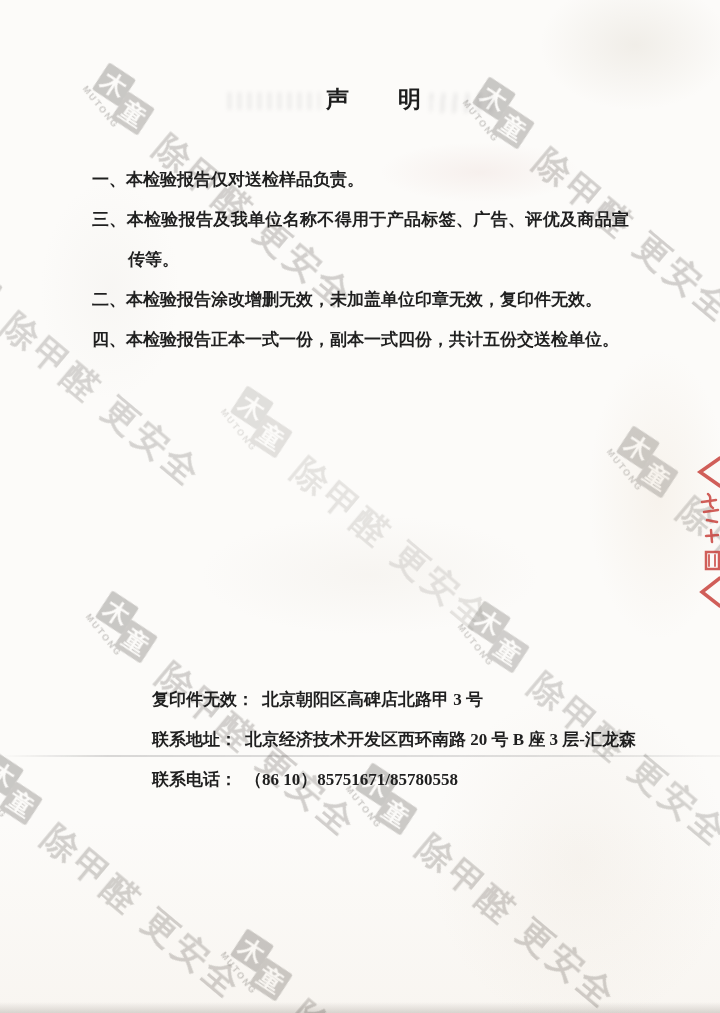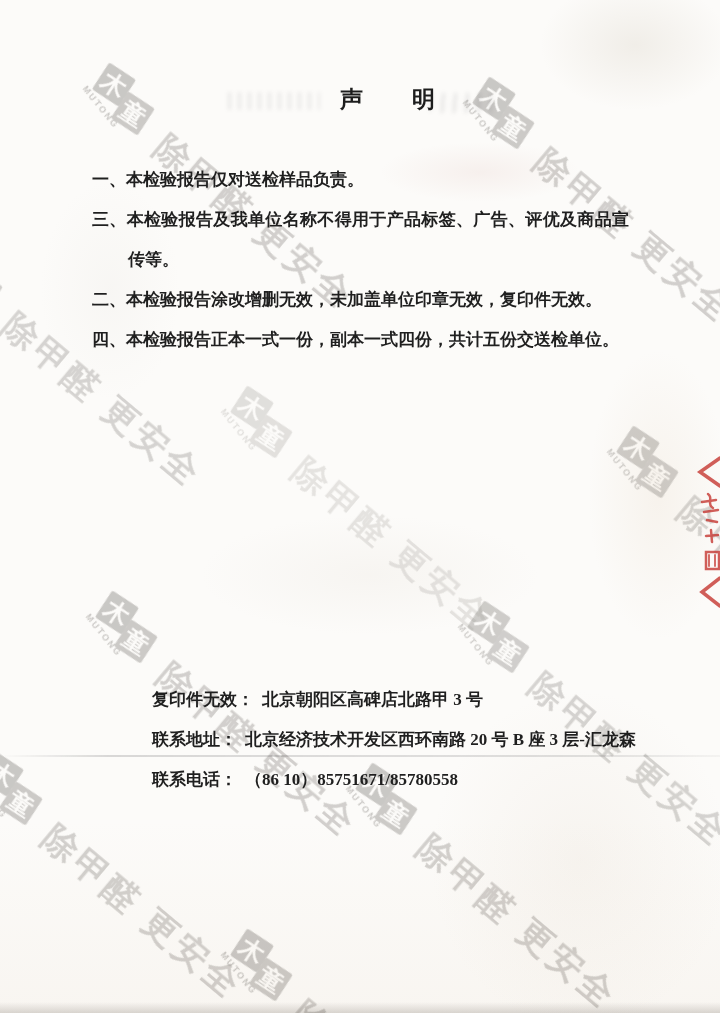--- a/index.html
+++ b/index.html
@@ -9,21 +9,21 @@
     overflow:hidden;
     background:#fcfbf9;
     font-family:"Liberation Serif","DejaVu Serif",serif;
   }
   .page{position:absolute;inset:0;}
 
   
   .doc-title{
     position:absolute;left:326px;top:84px;
     font-size:23px;font-weight:700;color:#1d1d1d;
-    letter-spacing:1px;white-space:pre;margin-left:14px;
+    letter-spacing:1px;white-space:pre;
   }
   .statements{
     position:absolute;left:92px;top:160px;width:537px;
     font-size:17px;font-weight:600;color:#1f1f1f;
   }
   .stmt{
     line-height:40px;
     padding-left:36px;text-indent:-36px;
     text-align:justify;
   }

